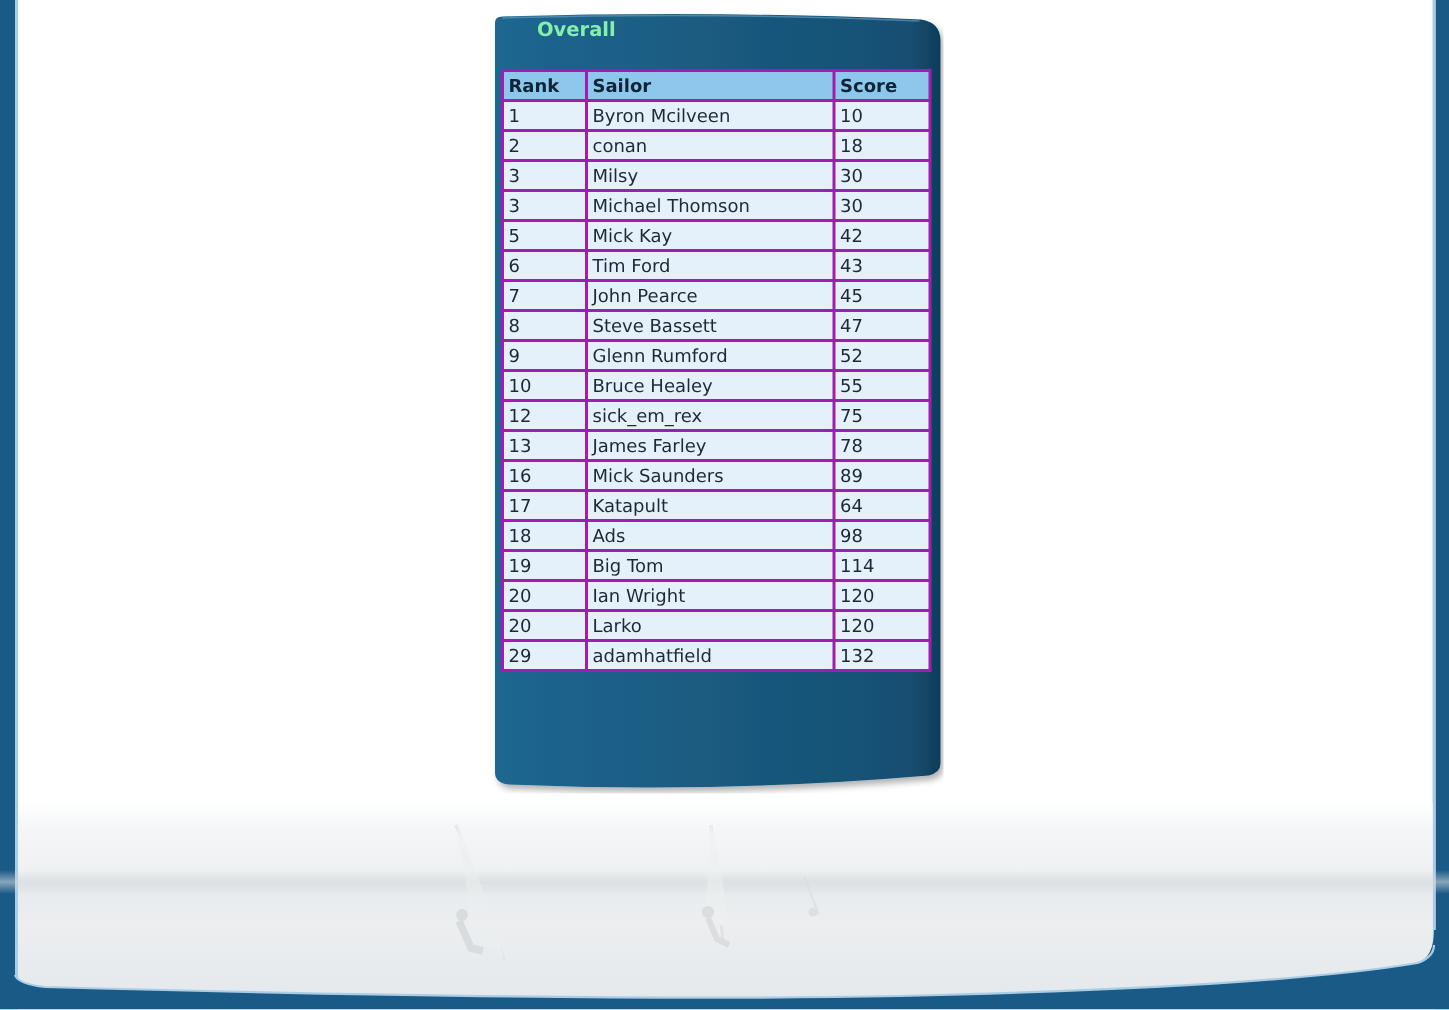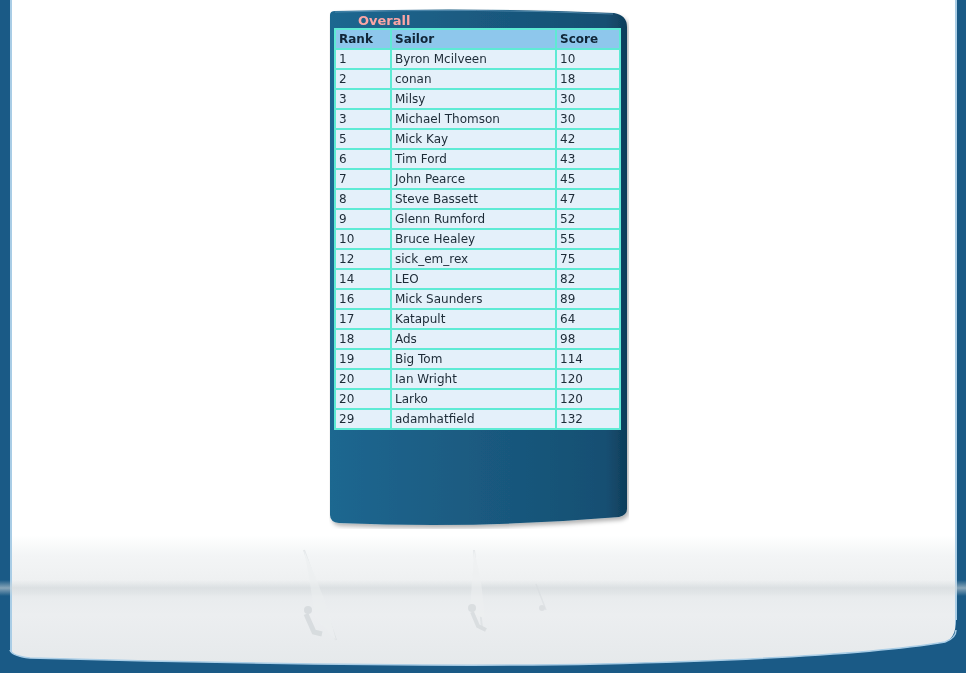--- a/index.html
+++ b/index.html
@@ -77,33 +77,33 @@
       position: absolute;
       left: 0;
       top: 0;
       width: 300px;
       height: 520px;
     }
     .panel-title {
       position: absolute;
       left: 29px;
       top: 4px;
-      color: #fca5a5;
+      color: #86efac;
       font-family: "DejaVu Sans", sans-serif;
       font-weight: bold;
       font-size: 13px;
       letter-spacing: 0px;
     }
     table.results {
       position: absolute;
       left: 5px;
-      top: 19px;
+      top: 37px;
       border-collapse: separate;
       border-spacing: 2px;
-      background: #5eead4;
+      background: #a21caf;
       font-family: "DejaVu Sans", sans-serif;
       font-size: 12px;
       color: #1c2a36;
     }
     table.results th, table.results td {
       height: 18px;
       padding: 0 3px;
       text-align: left;
       white-space: nowrap;
       line-height: 18px;
@@ -228,23 +228,23 @@
             <td>10</td>
             <td>Bruce Healey</td>
             <td>55</td>
           </tr>
         <tr>
             <td>12</td>
             <td>sick_em_rex</td>
             <td>75</td>
           </tr>
         <tr>
-            <td>14</td>
-            <td>LEO</td>
-            <td>82</td>
+            <td>13</td>
+            <td>James Farley</td>
+            <td>78</td>
           </tr>
         <tr>
             <td>16</td>
             <td>Mick Saunders</td>
             <td>89</td>
           </tr>
         <tr>
             <td>17</td>
             <td>Katapult</td>
             <td>64</td>

